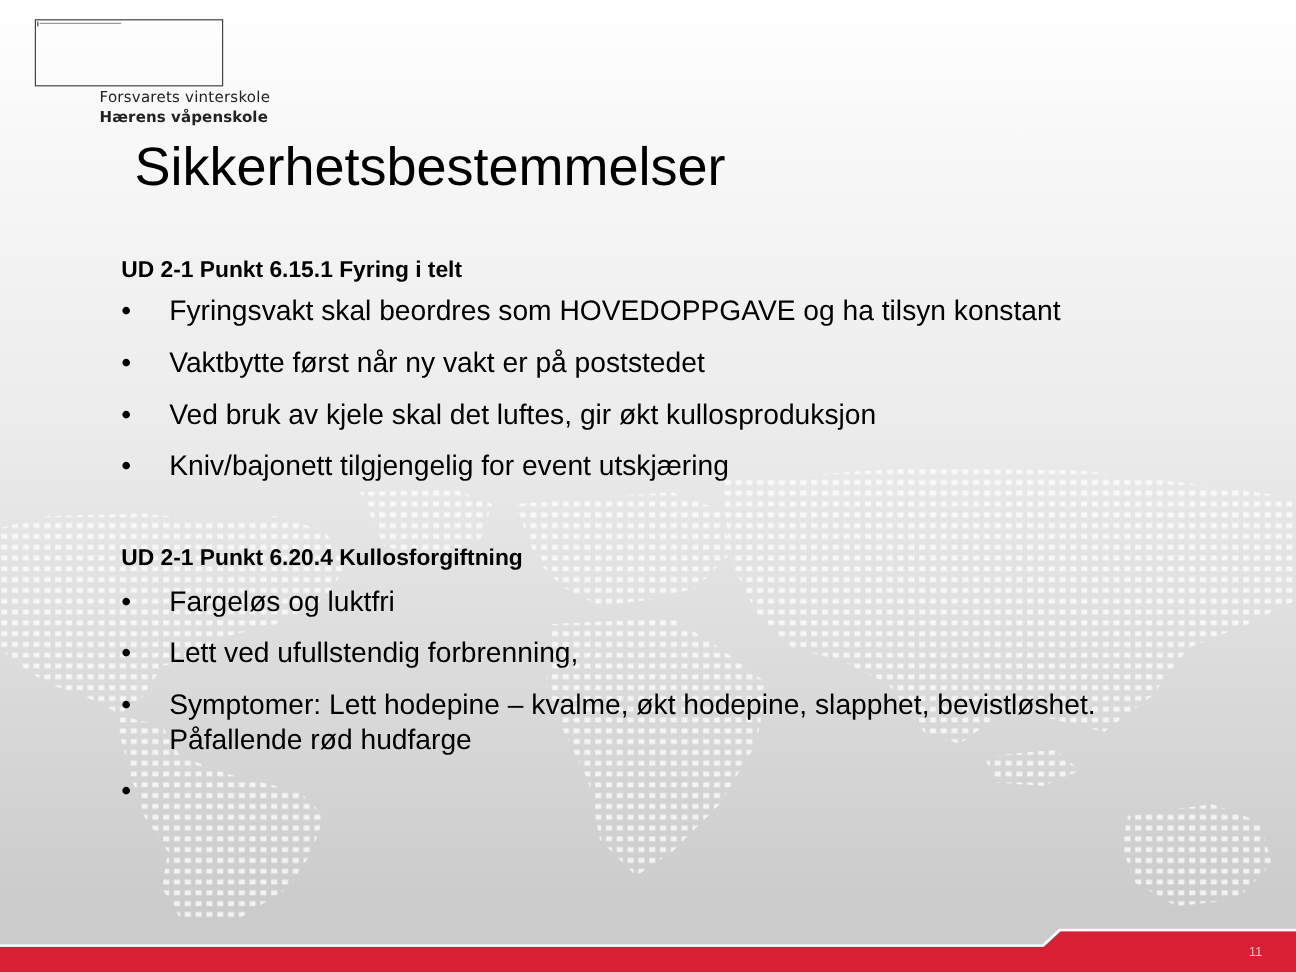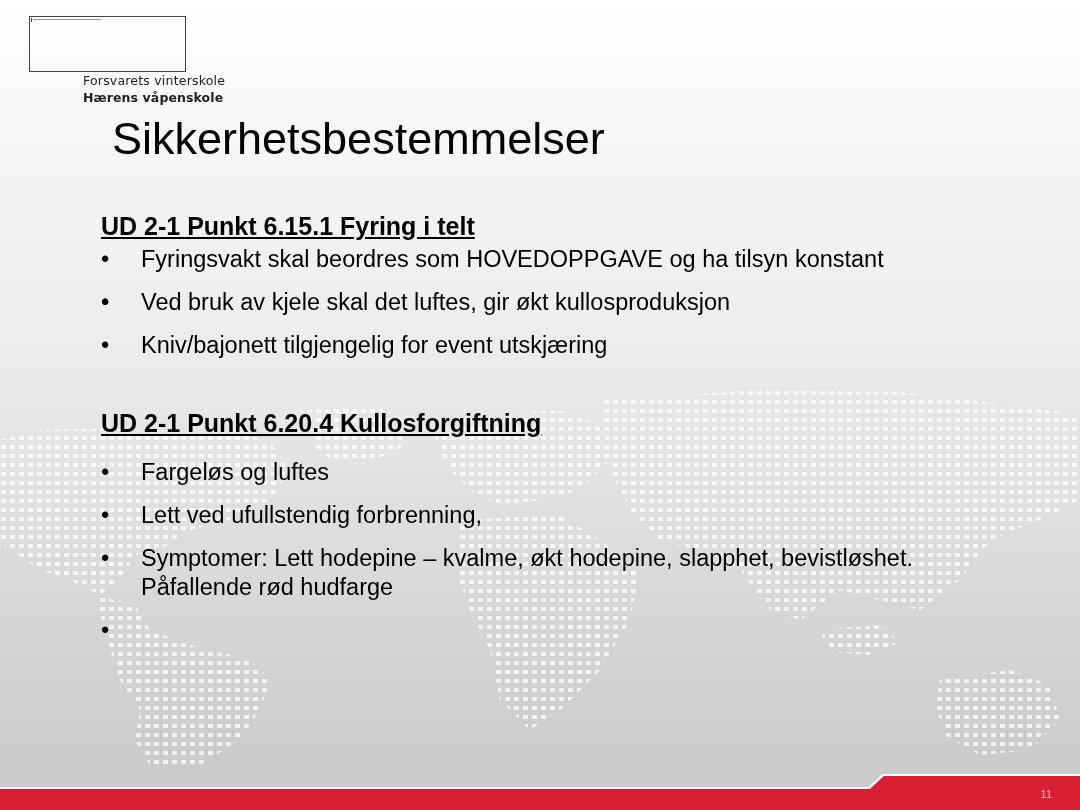--- a/index.html
+++ b/index.html
@@ -66,42 +66,41 @@
       font-weight: normal;
     }
     .content {
       position: absolute;
       left: 101px; top: 207px;
       width: 900px;
       color: #000;
     }
     .heading {
       font-weight: bold;
-      font-size: 25px;
+      font-size: 19px;
       line-height: 38px;
       margin: 0;
-      text-decoration: underline;
     }
     .bullets {
       list-style: none;
       margin: 0; padding: 0;
     }
     .bullets li {
       position: relative;
       padding-left: 40px;
       font-size: 23.5px;
       line-height: 29px;
       margin-bottom: 14px;
     }
     .bullets li .dot {
       position: absolute;
       left: 0; top: 0;
     }
     .spacer { height: 30px; }
-    .section2 .heading { margin-bottom: 16px; }
+    .section2 .heading { margin-bottom: 2px; }
     .footer {
       position: absolute;
       left: 0; bottom: 0;
       width: 1080px; height: 44px;
     }
     .page-num {
       position: absolute;
       right: 28px; bottom: 10px;
       font-size: 11px;
       color: #f2b8c0;
@@ -142,30 +141,30 @@
 <div class="org-name">Hærens våpenskole</div>
 <div class="org-sub">Forsvarets vinterskole</div>
 
 <h1 class="title">Sikkerhetsbestemmelser</h1>
 
 <div class="content">
   <div class="section1">
     <p class="heading">UD 2-1 Punkt 6.15.1 Fyring i telt</p>
     <ul class="bullets">
       <li><span class="dot">•</span><span>Fyringsvakt skal beordres som HOVEDOPPGAVE og ha tilsyn konstant</span></li>
-      <li><span class="dot">•</span></li>
+      <li><span class="dot">•</span><span>Vaktbytte først når ny vakt er på poststedet</span></li>
       <li><span class="dot">•</span><span>Ved bruk av kjele skal det luftes, gir økt kullosproduksjon</span></li>
       <li><span class="dot">•</span><span>Kniv/bajonett tilgjengelig for event utskjæring</span></li>
     </ul>
   </div>
   <div class="spacer"></div>
   <div class="section2">
     <p class="heading">UD 2-1 Punkt 6.20.4 Kullosforgiftning</p>
     <ul class="bullets">
-      <li><span class="dot">•</span><span>Fargeløs og luftes</span></li>
+      <li><span class="dot">•</span><span>Fargeløs og luktfri</span></li>
       <li><span class="dot">•</span><span>Lett ved ufullstendig forbrenning,</span></li>
       <li><span class="dot">•</span><span>Symptomer: Lett hodepine – kvalme, økt hodepine, slapphet, bevistløshet. Påfallende rød hudfarge</span></li>
       <li><span class="dot">•</span></li>
     </ul>
   </div>
 </div>
 
 <svg class="footer" width="1080" height="44" viewBox="0 0 1080 44">
 
   <path d="M0,23 L870,23 L884,10 L1080,10 L1080,44 L0,44 Z" fill="#d91f36"></path>

